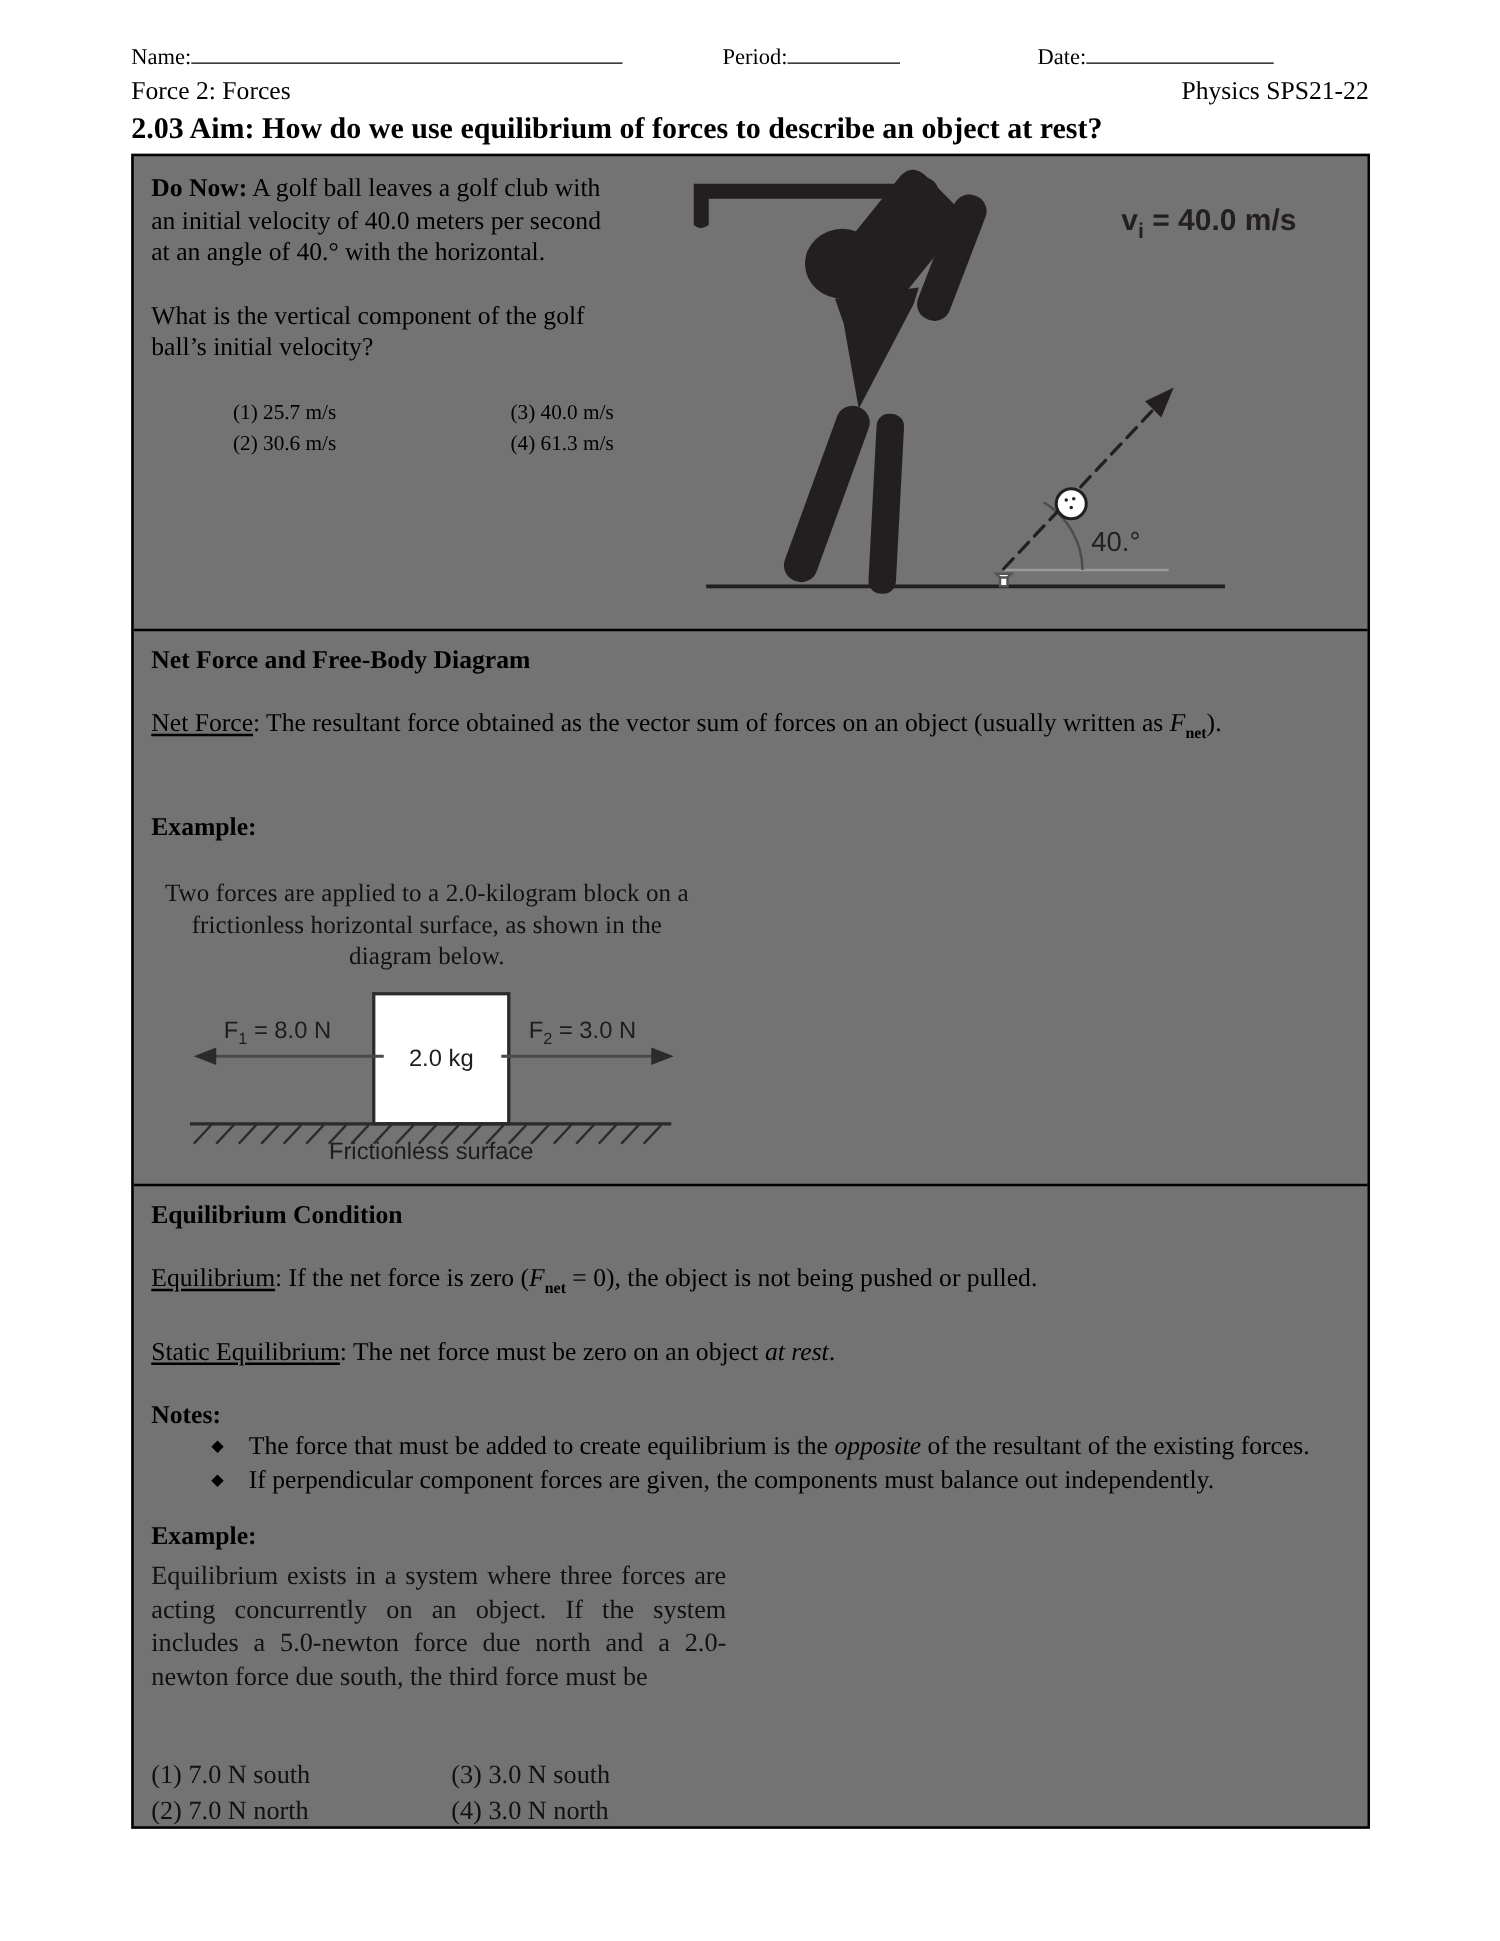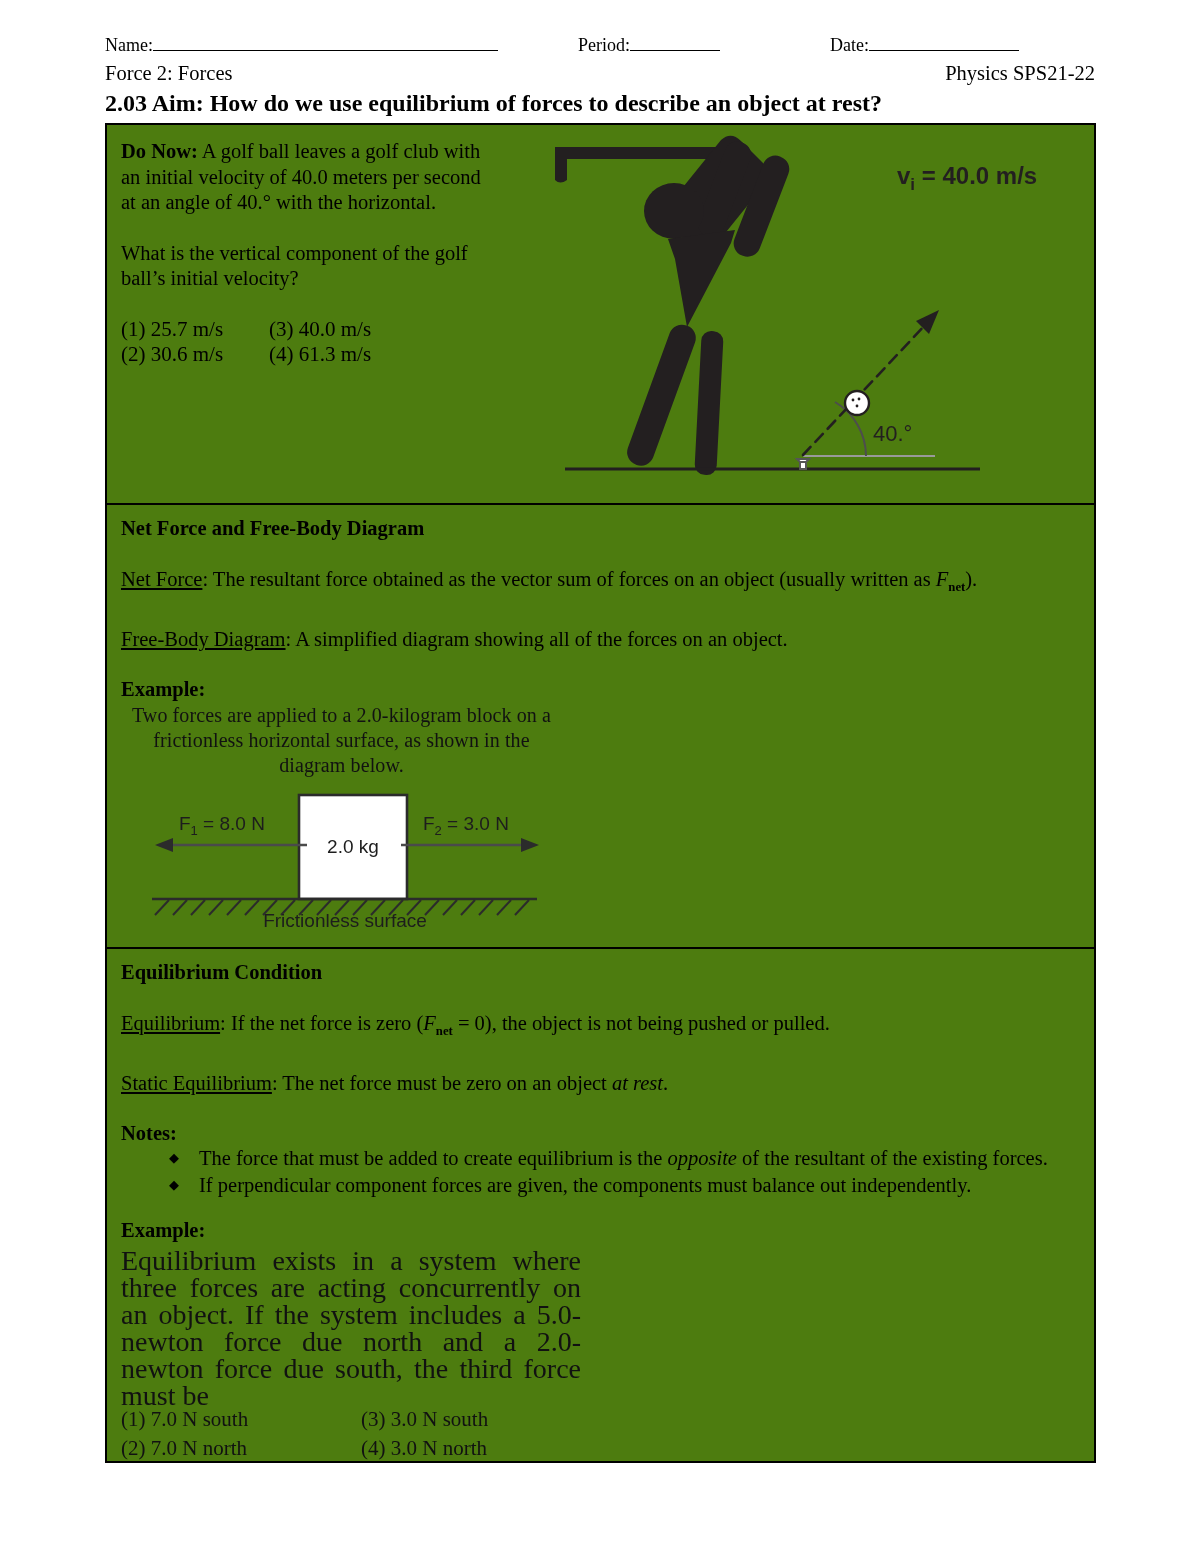--- a/index.html
+++ b/index.html
@@ -70,21 +70,21 @@
   }
 
   
   .tbl {
     position: absolute;
     left: 105px;
     top: 123px;
     width: 991px;
     height: 1340px;
     border: 2.2px solid #000;
-    background: #4d7c0f;
+    background: #737373;
   }
   .trow {
     position: relative;
     width: 100%;
     border-bottom: 2.2px solid #000;
   }
   .trow:last-child { border-bottom: none; }
 
   .row-donow { height: 380px; }
   .row-netforce { height: 444px; }
@@ -106,22 +106,23 @@
     line-height: 25.5px;
   }
   .donow-text p { margin: 0; }
   .donow-gap { height: 25px; }
   .bold { font-weight: bold; }
 
   .choices {
     display: grid;
     grid-template-columns: 148px auto;
     row-gap: 0px;
-    font-size: 21px;
+    font-size: 17px;
     line-height: 25.5px;
+    text-align: right;
   }
 
   
   .golf-wrap {
     position: absolute;
     left: 428px;
     top: 6px;
     width: 550px;
     height: 366px;
   }
@@ -194,21 +195,21 @@
     top: 278px;
     width: 400px;
     height: 146px;
   }
 
   .ex2-text {
     position: absolute;
     left: 14px;
     top: 298px;
     width: 460px;
-    font-size: 28px;
+    font-size: 21px;
     line-height: 27px;
     text-align: justify;
   }
   .ex2-choices {
     position: absolute;
     left: 14px;
     top: 456px;
     width: 470px;
     display: grid;
     grid-template-columns: 240px auto;
@@ -317,23 +318,20 @@
 
         <div class="sec-head">Net Force and Free-Body Diagram</div>
         <div class="spacer-26"></div>
 
         <p class="body-line">
           <span class="u">Net Force</span><span>: The resultant force obtained as the vector sum of forces on an object (usually written as </span><span class="fnet"><span>F</span><sub>net</sub></span><span>).</span>
         </p>
 
         <div class="spacer-26"></div>
 
-        <p class="body-line">
-          <span class="u">Free-Body Diagram</span><span>: A simplified diagram showing all of the forces on an object.</span>
-        </p>
 
         <div class="spacer-26"></div>
 
         <div class="sec-head">Example:</div>
 
         <div class="ex1-text scan">Two forces are applied to a 2.0-kilogram block on a frictionless horizontal surface, as shown in the diagram below.</div>
 
         <div class="ex1-diagram">
           <svg class="svg-blk" width="400" height="146" viewBox="0 0 400 146" xmlns="http://www.w3.org/2000/svg">
 

